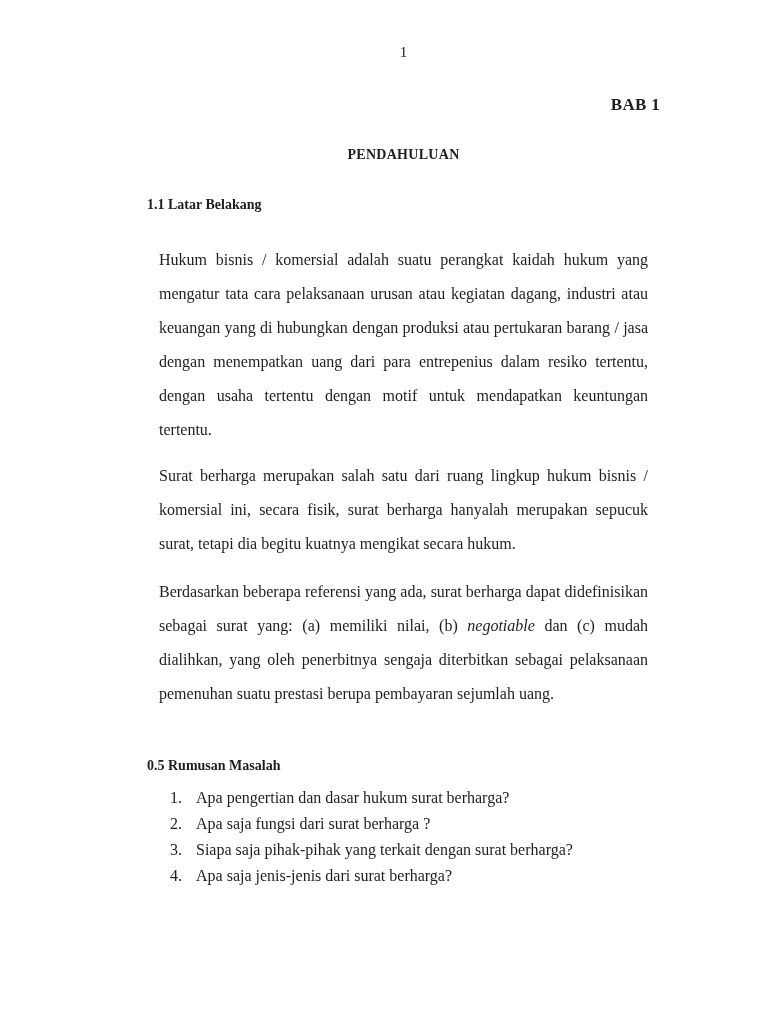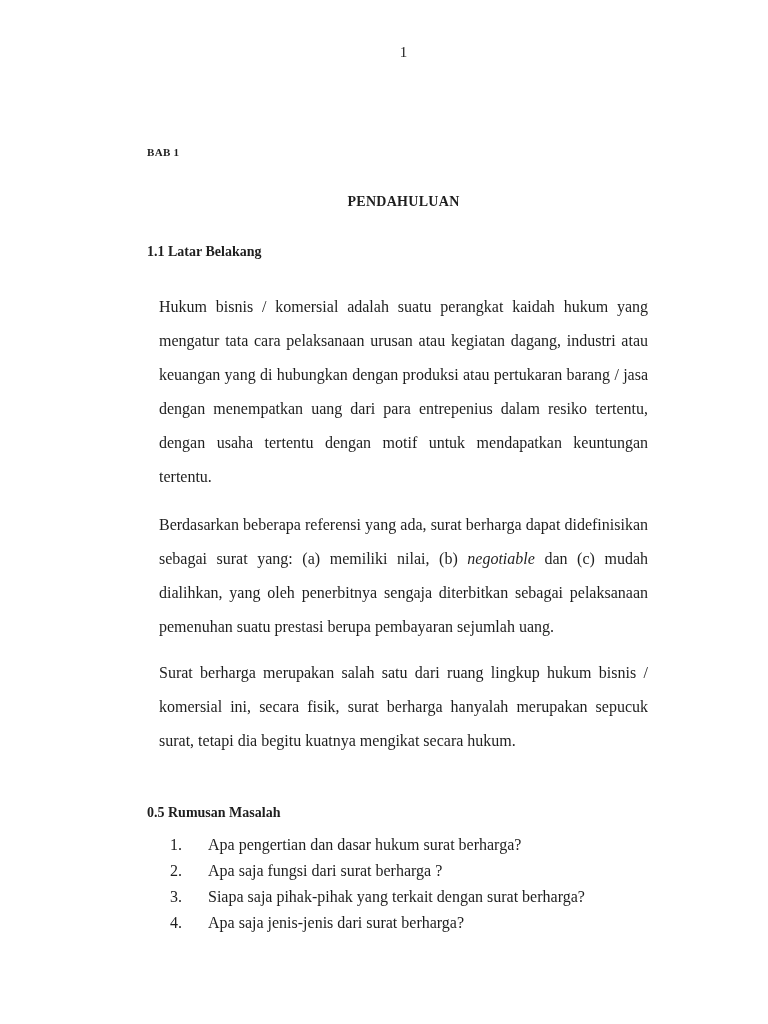--- a/index.html
+++ b/index.html
@@ -22,23 +22,23 @@
     top: 0;
     width: 513px;
   }
   .page-number {
     padding-top: 43px;
     text-align: center;
     font-size: 15px;
     line-height: 19px;
   }
   .chapter-heading {
-    margin: 79px 0 0 0;
-    text-align: left;
-    font-size: 11px;
+    margin: 32px 0 0 0;
+    text-align: right;
+    font-size: 17px;
     font-weight: bold;
     line-height: 22px;
     letter-spacing: 0.3px;
   }
   .chapter-title {
     margin: 28px 0 0 0;
     text-align: center;
     font-size: 14px;
     font-weight: bold;
     line-height: 22px;
@@ -76,42 +76,41 @@
   }
   .question-item {
     display: flex;
     margin: 0;
   }
   .q-num {
     flex: 0 0 26px;
   }
   .q-text {
     flex: 1;
-    margin-left: 12px;
   }
 </style>
 </head>
 <body>
 
 <div class="page">
   <div class="content">
 
     <div class="page-number">1</div>
 
     <h1 class="chapter-heading">BAB 1</h1>
 
     <h1 class="chapter-title">PENDAHULUAN</h1>
 
     <h2 class="section-heading">1.1 Latar Belakang</h2>
 
     <p class="body-para para-1">Hukum bisnis / komersial adalah suatu perangkat kaidah hukum yang mengatur tata cara pelaksanaan urusan atau kegiatan dagang, industri atau keuangan yang di hubungkan dengan produksi atau pertukaran barang / jasa dengan menempatkan uang dari para entrepenius dalam resiko tertentu, dengan usaha tertentu dengan motif untuk mendapatkan keuntungan tertentu.</p>
 
+    <p class="body-para para-2">Surat berharga merupakan salah satu dari ruang lingkup hukum bisnis / komersial ini, secara fisik, surat berharga hanyalah merupakan sepucuk surat, tetapi dia begitu kuatnya mengikat secara hukum.</p>
+
     <p class="body-para para-3"><span>Berdasarkan beberapa referensi yang ada, surat berharga dapat didefinisikan sebagai surat yang: (a) memiliki nilai, (b) </span><i>negotiable</i><span> dan (c) mudah dialihkan, yang oleh penerbitnya sengaja diterbitkan sebagai pelaksanaan pemenuhan suatu prestasi berupa pembayaran sejumlah uang.</span></p>
-
-    <p class="body-para para-2">Surat berharga merupakan salah satu dari ruang lingkup hukum bisnis / komersial ini, secara fisik, surat berharga hanyalah merupakan sepucuk surat, tetapi dia begitu kuatnya mengikat secara hukum.</p>
 
     <h2 class="section-heading second">0.5 Rumusan Masalah</h2>
 
 
     <ol class="question-list">
       <li class="question-item">
         <span class="q-num">1.</span>
         <span class="q-text">Apa pengertian dan dasar hukum surat berharga?</span>
       </li>
       <li class="question-item">

